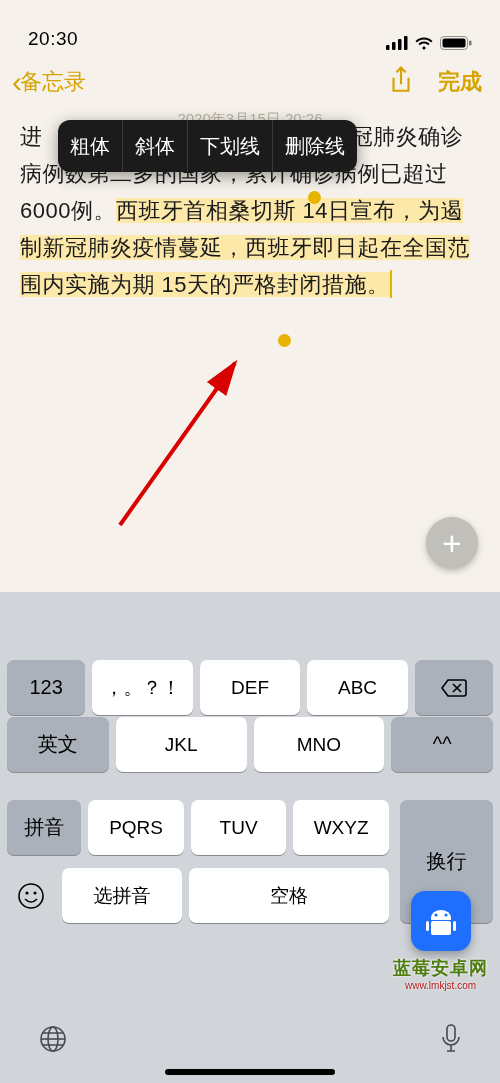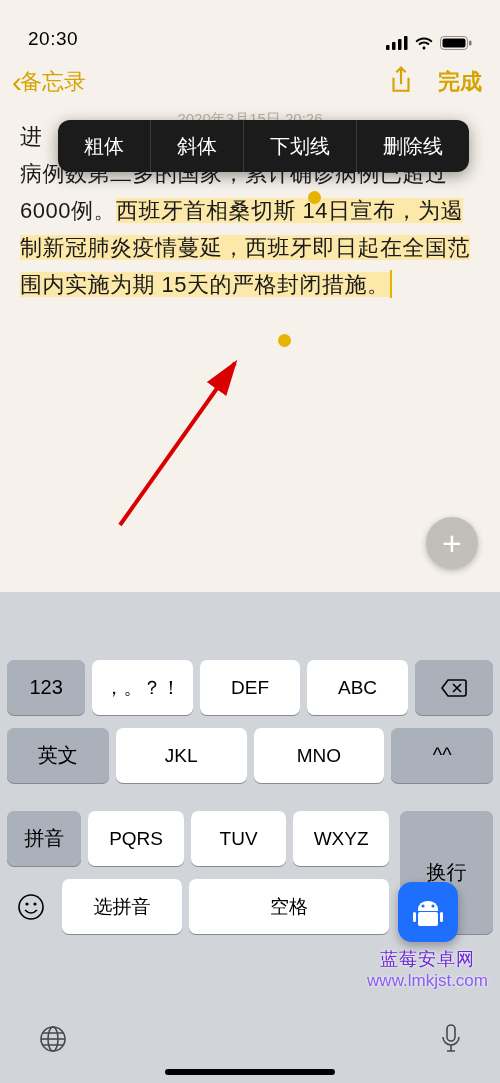--- a/index.html
+++ b/index.html
@@ -22,33 +22,33 @@
     
     .note-body { position: absolute; top: 118px; left: 20px; right: 20px; font-size: 22px; line-height: 37px; color: #1a1a1a; letter-spacing: 0.5px; }
     .highlight { background: #fce8a8; }
     .caret { display: inline-block; width: 2px; height: 28px; background: #e6b400; vertical-align: middle; position: relative; top: -2px; }
     .sel-knob { position: absolute; width: 13px; height: 13px; border-radius: 50%; background: #e6b400; }
     .knob-start { top: 73px; left: 288px; }
     .knob-end { top: 216px; left: 258px; }
     
     
     .popover { position: absolute; top: 120px; left: 58px; height: 52px; background: #1b1b1b; border-radius: 12px; display: flex; align-items: center; box-shadow: 0 4px 16px rgba(0,0,0,0.4); z-index: 50; overflow: hidden; }
-    .popover-item { color: #fff; font-size: 20px; padding: 0 26px; line-height: 52px; white-space: nowrap; }
+    .popover-item { color: #fff; font-size: 20px; padding: 0 12px; line-height: 52px; white-space: nowrap; }
     .popover-sep { width: 1px; height: 100%; background: #3a3a3a; }
     
     
     .arrow-svg { position: absolute; top: 335px; left: 110px; width: 180px; height: 200px; pointer-events: none; }
     
     
     .fab { position: absolute; top: 517px; right: 22px; width: 52px; height: 52px; border-radius: 50%; background: #c1bfba; color: #fff; font-size: 34px; display:flex; align-items:center; justify-content:center; line-height: 1; box-shadow: 0 2px 6px rgba(0,0,0,0.25); }
     
     
     .keyboard-area { position: absolute; top: 592px; left: 0; right: 0; bottom: 0; background: #d1d4d9; }
     .kb-rows { position: absolute; top: 68px; left: 7px; right: 7px; }
-    .kb-row { display: flex; gap: 7px; margin-bottom: 13px; height: 55px; }
+    .kb-row { display: flex; gap: 7px; margin-bottom: 2px; height: 55px; }
     .key { background: #fff; border-radius: 7px; box-shadow: 0 1px 0 rgba(0,0,0,0.35); display: flex; align-items: center; justify-content: center; font-size: 19px; color: #000; }
     .key.fn { background: #abb1bb; font-size: 20px; }
     .w1 { flex: 1.05; }
     .w2 { flex: 1.35; }
     .key.tall { height: 123px; }
     
     .bottom-row { display: flex; gap: 7px; height: 55px; }
     .emoji-key { flex: 0 0 48px; display:flex; align-items:center; justify-content:center; font-size: 28px; }
     .sel-pinyin { flex: 0 0 120px; }
     .space-key { flex: 1; }
@@ -61,22 +61,22 @@
     
     
     .sysbar { position: absolute; bottom: 0; left: 0; right: 0; height: 75px; display:flex; justify-content:space-between; align-items:center; padding: 0 38px 10px; }
     .globe svg { width: 30px; height: 30px; }
     .mic svg { width: 22px; height: 30px; }
     .home-ind { position:absolute; bottom: 8px; left: 50%; transform: translateX(-50%); width: 170px; height: 6px; background:#000; border-radius: 3px; }
     
     
     .watermark { position: absolute; right: 12px; bottom: 92px; display:flex; flex-direction:column; align-items:center; pointer-events:none; }
     .wm-badge { width: 60px; height: 60px; border-radius: 14px; background:#1f6fff; display:flex; align-items:center; justify-content:center; box-shadow: 0 4px 10px rgba(0,0,0,.3); }
-    .wm-text { font-size:18px; font-weight:400; color:#6d28d9; margin-top:5px; letter-spacing:1px; text-shadow:0 0 3px #fff; }
-    .wm-url { font-size:17px; color:#8b5cf6; text-shadow:0 0 3px #fff; }
+    .wm-text { font-size:18px; font-weight:700; color:#4d7c0f; margin-top:5px; letter-spacing:1px; text-shadow:0 0 3px #fff; }
+    .wm-url { font-size:10px; color:#b91c1c; text-shadow:0 0 3px #fff; }
   </style>
 </head>
 <body>
 
 <div class="status-bar">
   <span class="status-time">20:30</span>
   <span class="status-right">
     <svg width="22" height="14" viewBox="0 0 22 14">
         <rect x="0" y="9" width="3.5" height="5" rx="1" fill="#000"></rect>
         <rect x="6" y="6" width="3.5" height="8" rx="1" fill="#000"></rect>

